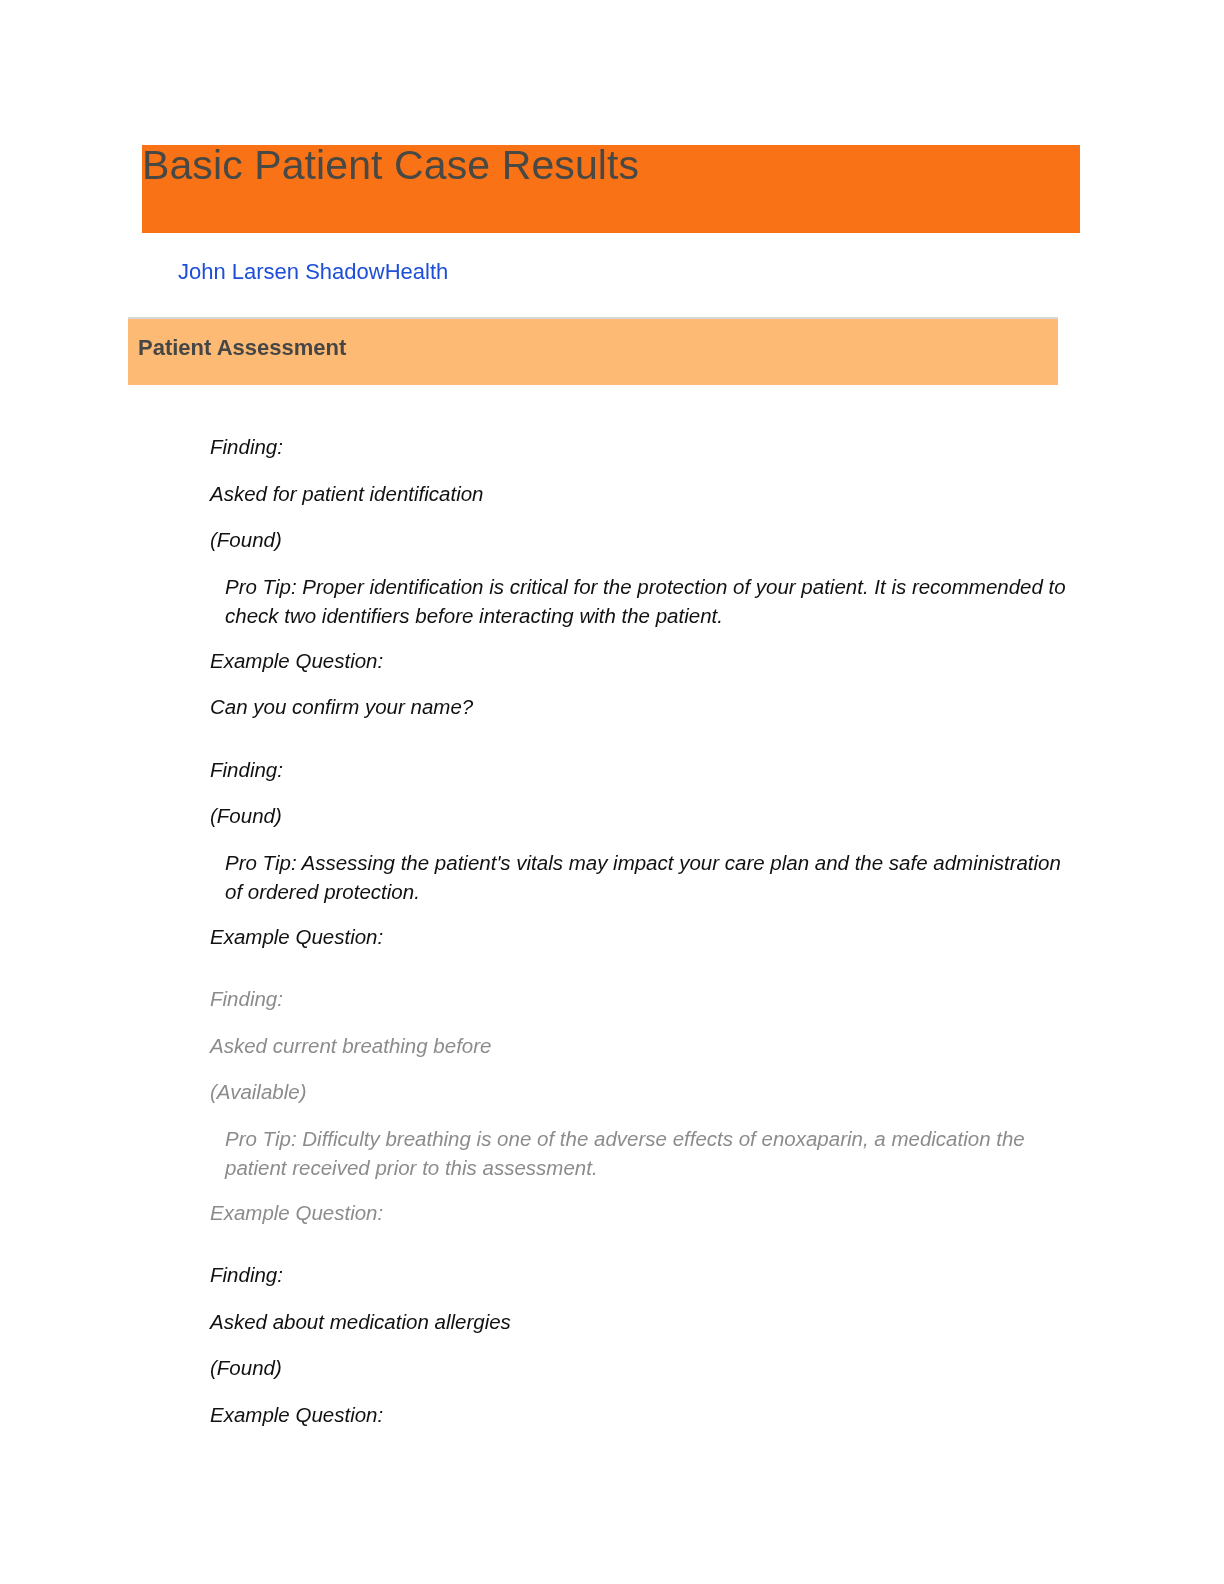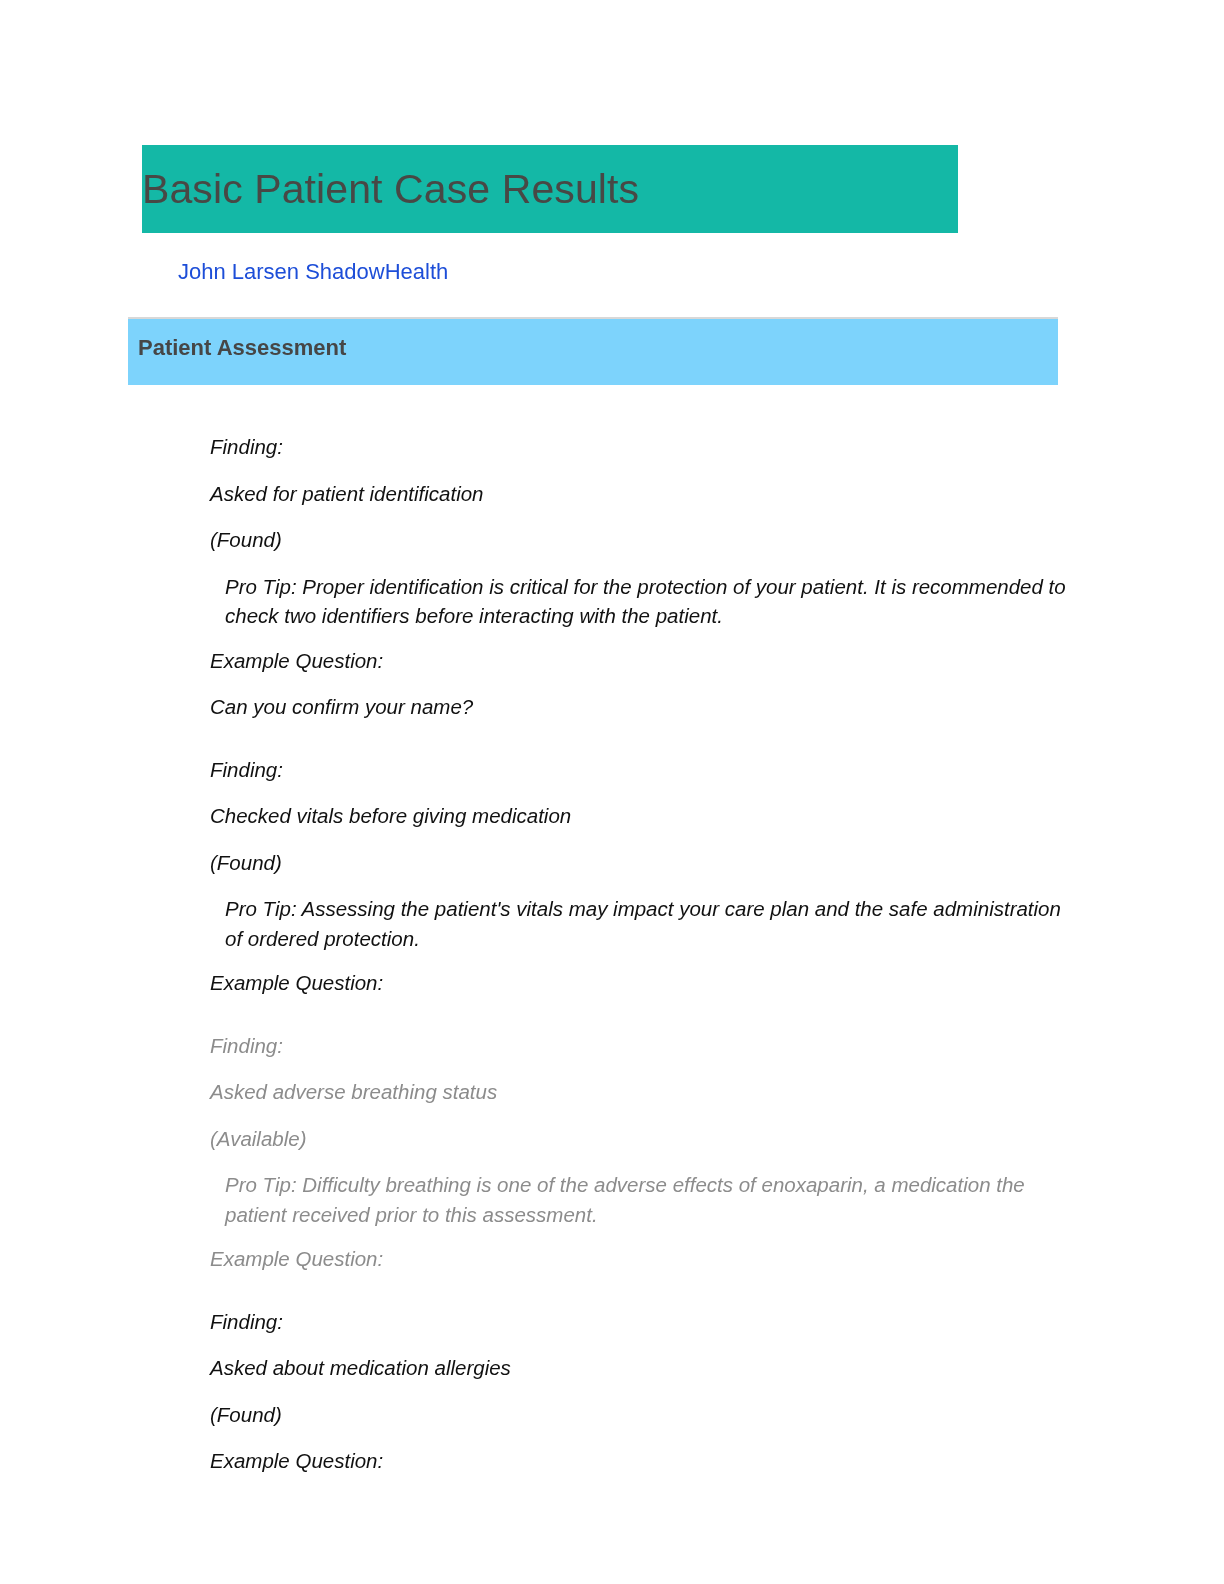--- a/index.html
+++ b/index.html
@@ -22,25 +22,25 @@
     height: 1584px;
     background: #ffffff;
     overflow: hidden;
   }
 
   
   .title-banner {
     position: absolute;
     left: 142px;
     top: 145px;
-    width: 816px;
+    width: 938px;
     height: 88px;
-    background: #14b8a6;
+    background: #f97316;
     display: flex;
-    align-items: center;
+    align-items: flex-start;
   }
   .title-banner .doc-title {
     font-size: 41px;
     font-weight: 400;
     color: #484845;
     letter-spacing: 0.1px;
     margin-left: 0px;
     line-height: 1;
     white-space: nowrap;
   }
@@ -57,21 +57,21 @@
     white-space: nowrap;
   }
 
   
   .section-header {
     position: absolute;
     left: 128px;
     top: 317px;
     width: 930px;
     height: 68px;
-    background: #7dd3fc;
+    background: #fdba74;
     border-top: 2px solid #d8d8d8;
     box-sizing: border-box;
   }
   .section-header .section-title {
     position: absolute;
     left: 10px;
     top: 16px;
     font-size: 22px;
     font-weight: bold;
     color: #464646;
@@ -131,29 +131,28 @@
       <p>Finding:</p>
       <p>Asked for patient identification</p>
       <p>(Found)</p>
       <p class="protip">Pro Tip: Proper identification is critical for the protection of your patient. It is recommended to check two identifiers before interacting with the patient.</p>
       <p>Example Question:</p>
       <p>Can you confirm your name?</p>
     </div>
 
     <div class="finding-block">
       <p>Finding:</p>
-      <p>Checked vitals before giving medication</p>
       <p>(Found)</p>
       <p class="protip">Pro Tip: Assessing the patient's vitals may impact your care plan and the safe administration of ordered protection.</p>
       <p>Example Question:</p>
     </div>
 
     <div class="finding-block muted">
       <p>Finding:</p>
-      <p>Asked adverse breathing status</p>
+      <p>Asked current breathing before</p>
       <p>(Available)</p>
       <p class="protip">Pro Tip: Difficulty breathing is one of the adverse effects of enoxaparin, a medication the patient received prior to this assessment.</p>
       <p>Example Question:</p>
     </div>
 
     <div class="finding-block">
       <p>Finding:</p>
       <p>Asked about medication allergies</p>
       <p>(Found)</p>
       <p>Example Question:</p>

